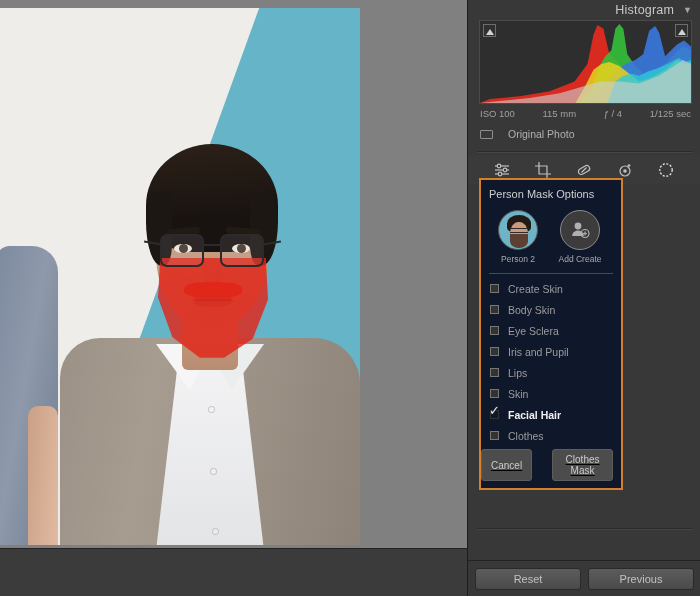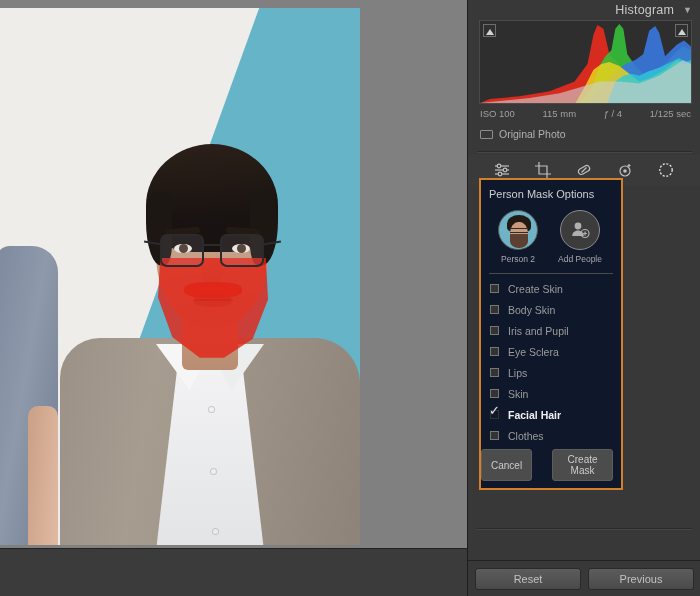--- a/index.html
+++ b/index.html
@@ -158,21 +158,21 @@
     border-left:4px solid transparent; border-right:4px solid transparent;
     border-bottom:6px solid #d2d2d2; }
   #clip-left { left: 3px; }
   #clip-right { right: 3px; }
   #hist-svg { position:absolute; left:0; bottom:0; width:100%; height:100%; }
 
   #meta-row {
     display: flex; justify-content: space-between;
     margin: 4px 9px 0 12px; color: #a0a0a0; font-size: 9.5px;
   }
-  #orig-row { display:flex; align-items:center; gap:6px; margin: 9px 0 0 12px; }
+  #orig-row { display:flex; align-items:center; gap:15px; margin: 9px 0 0 12px; }
   #orig-icon { width: 13px; height: 9px; border: 1px solid #8d8d8d; border-radius:1px; }
   #orig-label { color: #b0b0b0; font-size: 10.5px; }
 
   #panel-divider { margin: 11px 8px 0 9px; border-top: 1px solid #2a2a2a;
      border-bottom: 1px solid #464646; }
 
   #tool-strip {
     height: 30px; display: flex; align-items: center; justify-content: center;
     gap: 22px; background: #3a3a3a; margin-top: 2px;
   }
@@ -216,21 +216,21 @@
   .cbx.checked { border-color: #333; background: transparent; }
   .cbx.checked::after {
     content: "✓"; position: absolute; left: -2px; top: -7px;
     color: #e8e8e8; font-size: 13px; line-height: 13px;
   }
   .opt-label { color: #9c9c9c; font-size: 10.5px; }
   .opt-row.checked .opt-label { color: #f0f0f0; font-weight: bold; }
   #opt-divider { margin: 9px 8px 4px 8px; border-top: 1px solid #4a4a4a; }
 
   #card-actions {
-    position: absolute; right: 8px; bottom: 7px; display: flex; gap: 20px;
+    position: absolute; right: 8px; bottom: 7px; display: flex; gap: 20px; text-decoration: underline;
   }
   .card-btn {
     background: #4c4c4c; border: 1px solid #5d5d5d; border-radius: 3px;
     color: #cccccc; font-size: 10px; padding: 4px 9px; cursor: pointer;
   }
 
   #card-outer-divider {
     position: absolute; left: 9px; top: 528px; width: 215px;
     border-top: 1px solid #2a2a2a; border-bottom: 1px solid #454545;
   }
@@ -379,63 +379,63 @@
         </div>
         <div class="person-cell">
           <div class="add-circle">
             <svg width="22" height="22" viewBox="0 0 22 22" fill="#b0b0b0">
               <circle cx="9" cy="7" r="3.4"></circle>
               <path d="M3.2 17 c0-3.4 2.6-5.6 5.8-5.6 s5.8 2.2 5.8 5.6 z"></path>
               <circle cx="16" cy="14.5" r="4" fill="none" stroke="#b0b0b0" stroke-width="1.2"></circle>
               <path d="M16 12.6 v3.8 M14.1 14.5 h3.8" stroke="#b0b0b0" stroke-width="1.2"></path>
             </svg>
           </div>
-          <div class="person-label">Add People</div>
+          <div class="person-label">Add Create</div>
         </div>
       </div>
 
 
       <div id="opt-divider"></div>
 
       <div class="opt-row">
         <span class="cbx"></span>
         <span class="opt-label">Create Skin</span>
       </div>
       <div class="opt-row">
         <span class="cbx"></span>
         <span class="opt-label">Body Skin</span>
       </div>
       <div class="opt-row">
         <span class="cbx"></span>
+        <span class="opt-label">Eye Sclera</span>
+      </div>
+      <div class="opt-row">
+        <span class="cbx"></span>
         <span class="opt-label">Iris and Pupil</span>
-      </div>
-      <div class="opt-row">
-        <span class="cbx"></span>
-        <span class="opt-label">Eye Sclera</span>
       </div>
       <div class="opt-row">
         <span class="cbx"></span>
         <span class="opt-label">Lips</span>
       </div>
       <div class="opt-row">
         <span class="cbx"></span>
         <span class="opt-label">Skin</span>
       </div>
       <div class="opt-row checked">
         <span class="cbx checked"></span>
         <span class="opt-label">Facial Hair</span>
       </div>
       <div class="opt-row">
         <span class="cbx"></span>
         <span class="opt-label">Clothes</span>
       </div>
 
       <div id="card-actions">
         <button class="card-btn">Cancel</button>
-        <button class="card-btn">Create Mask</button>
+        <button class="card-btn">Clothes Mask</button>
       </div>
     </div>
 
     <div id="card-outer-divider"></div>
 
     <div id="bottom-btn-row">
       <div class="big-btn">Reset</div>
       <div class="big-btn">Previous</div>
     </div>
 

